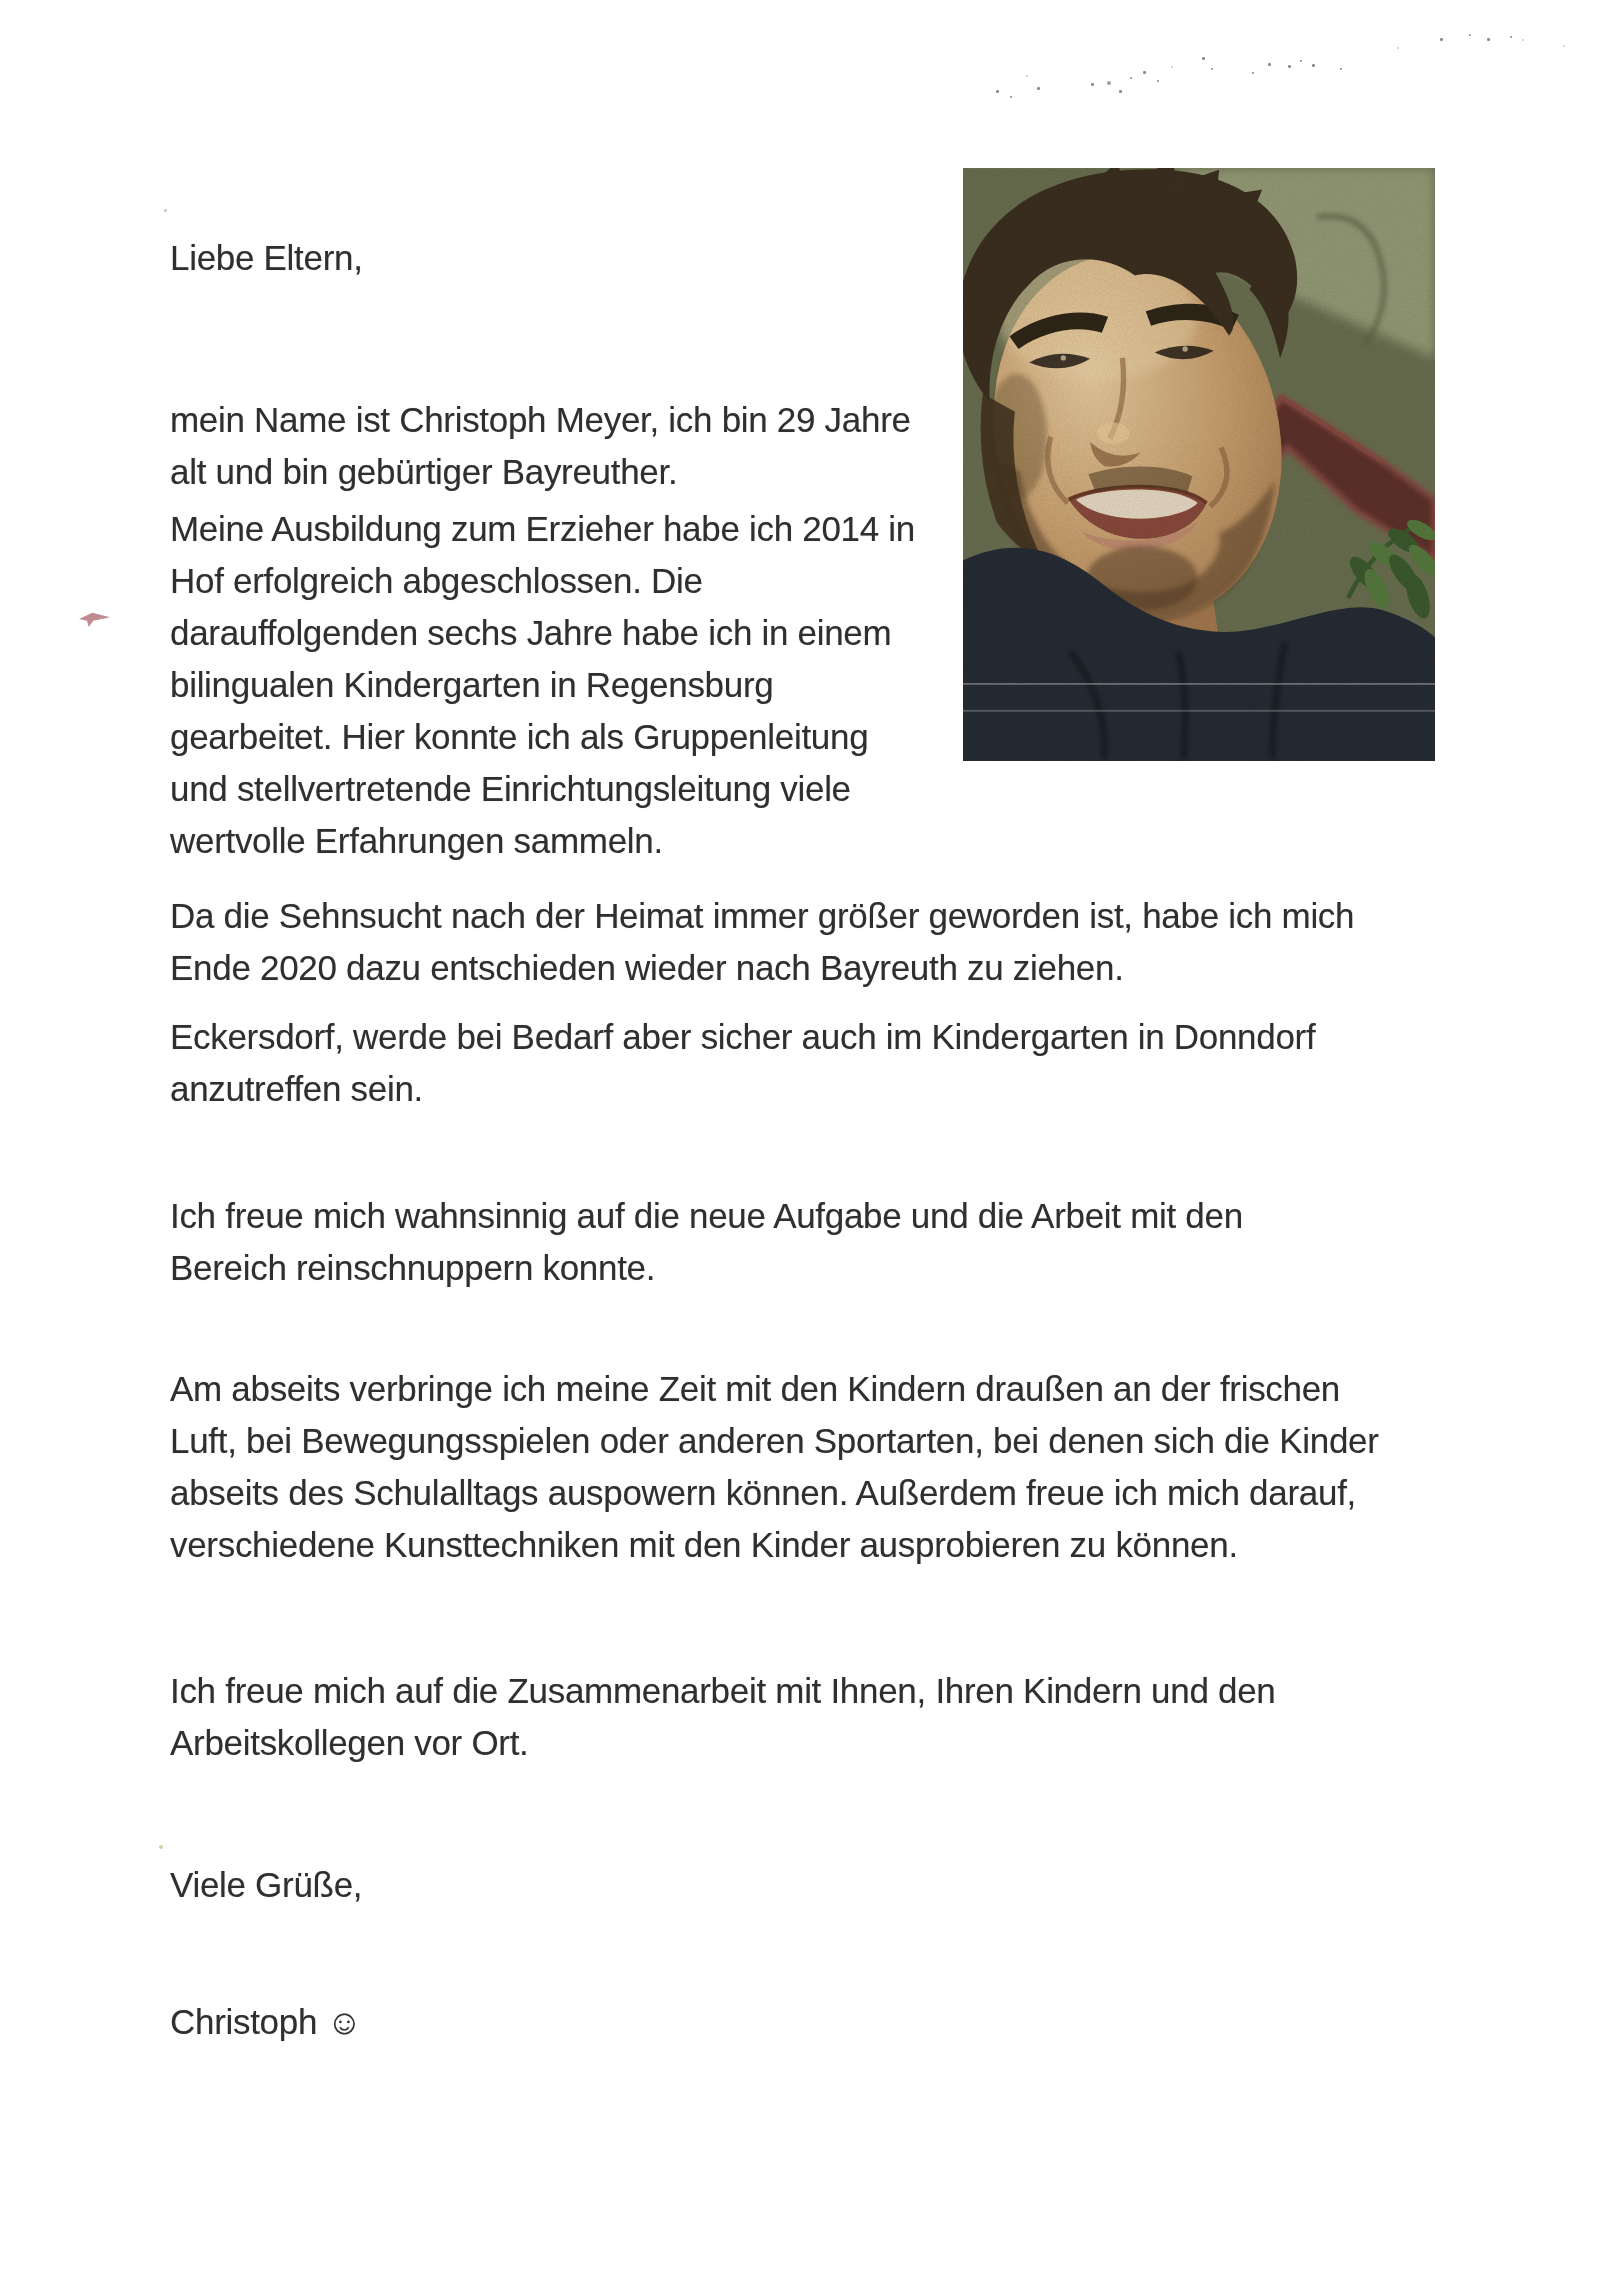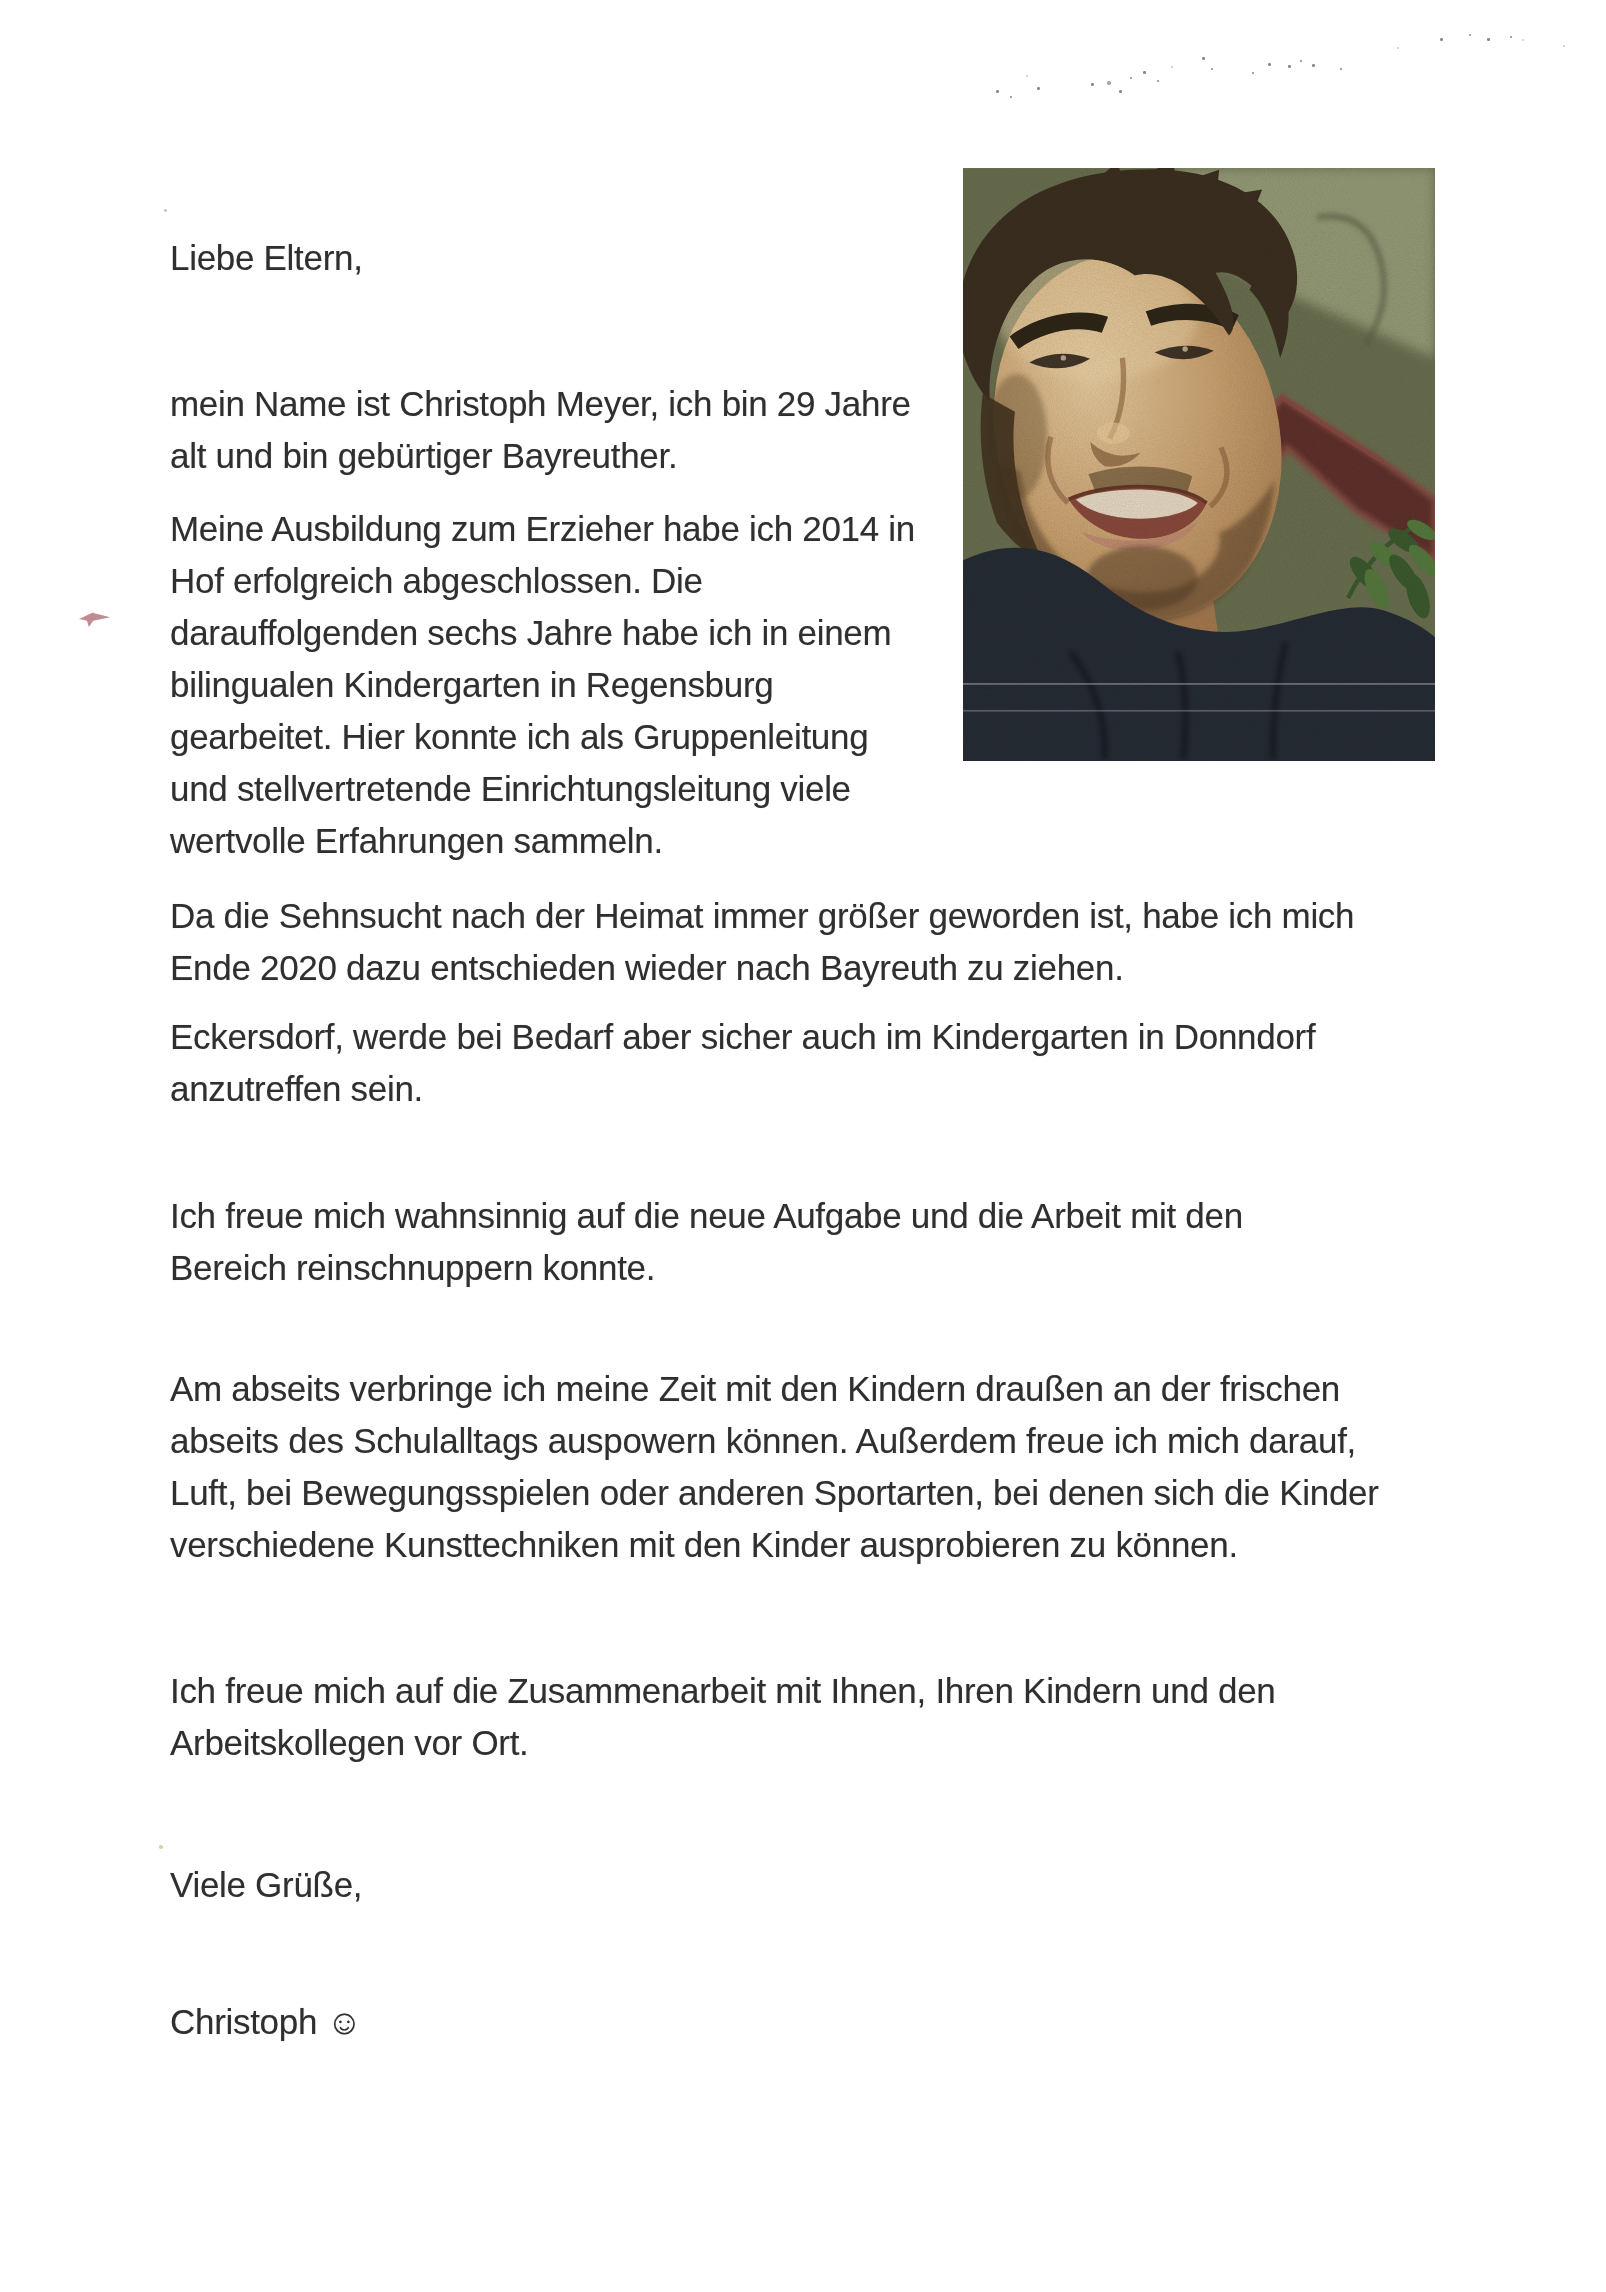--- a/index.html
+++ b/index.html
@@ -87,21 +87,21 @@
   </div>
 
   <svg class="arrow-artifact" viewBox="0 0 36 20">
     <polygon points="0,10 15,3 35,8 16,12 11,19 9,12" fill="#b5787f"></polygon>
   </svg>
 
   <div class="txtblock" style="top:232px">
     <div class="line">Liebe Eltern,</div>
   </div>
 
-  <div class="txtblock" style="top:378px">
+  <div class="txtblock" style="top:394px">
     <div class="line">mein Name ist Christoph Meyer, ich bin 29 Jahre</div>
     <div class="line">alt und bin gebürtiger Bayreuther.</div>
   </div>
 
   <div class="txtblock" style="top:503px">
     <div class="line">Meine Ausbildung zum Erzieher habe ich 2014 in</div>
     <div class="line">Hof erfolgreich abgeschlossen. Die</div>
     <div class="line">darauffolgenden sechs Jahre habe ich in einem</div>
     <div class="line">bilingualen Kindergarten in Regensburg</div>
     <div class="line">gearbeitet. Hier konnte ich als Gruppenleitung</div>
@@ -119,22 +119,22 @@
     <div class="line">anzutreffen sein.</div>
   </div>
 
   <div class="txtblock" style="top:1190px">
     <div class="line">Ich freue mich wahnsinnig auf die neue Aufgabe und die Arbeit mit den</div>
     <div class="line">Bereich reinschnuppern konnte.</div>
   </div>
 
   <div class="txtblock" style="top:1363px">
     <div class="line">Am abseits verbringe ich meine Zeit mit den Kindern draußen an der frischen</div>
+    <div class="line">Luft, bei Bewegungsspielen oder anderen Sportarten, bei denen sich die Kinder</div>
     <div class="line">abseits des Schulalltags auspowern können. Außerdem freue ich mich darauf,</div>
-    <div class="line">Luft, bei Bewegungsspielen oder anderen Sportarten, bei denen sich die Kinder</div>
     <div class="line">verschiedene Kunsttechniken mit den Kinder ausprobieren zu können.</div>
   </div>
 
   <div class="txtblock" style="top:1665px">
     <div class="line">Ich freue mich auf die Zusammenarbeit mit Ihnen, Ihren Kindern und den</div>
     <div class="line">Arbeitskollegen vor Ort.</div>
   </div>
 
   <div class="txtblock" style="top:1859px">
     <div class="line">Viele Grüße,</div>

